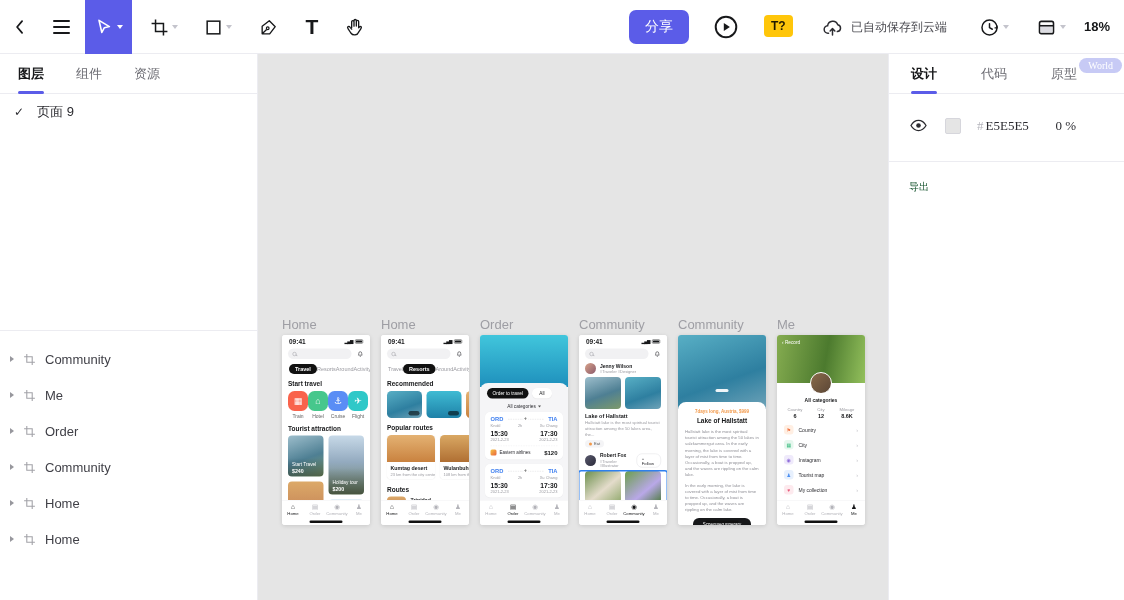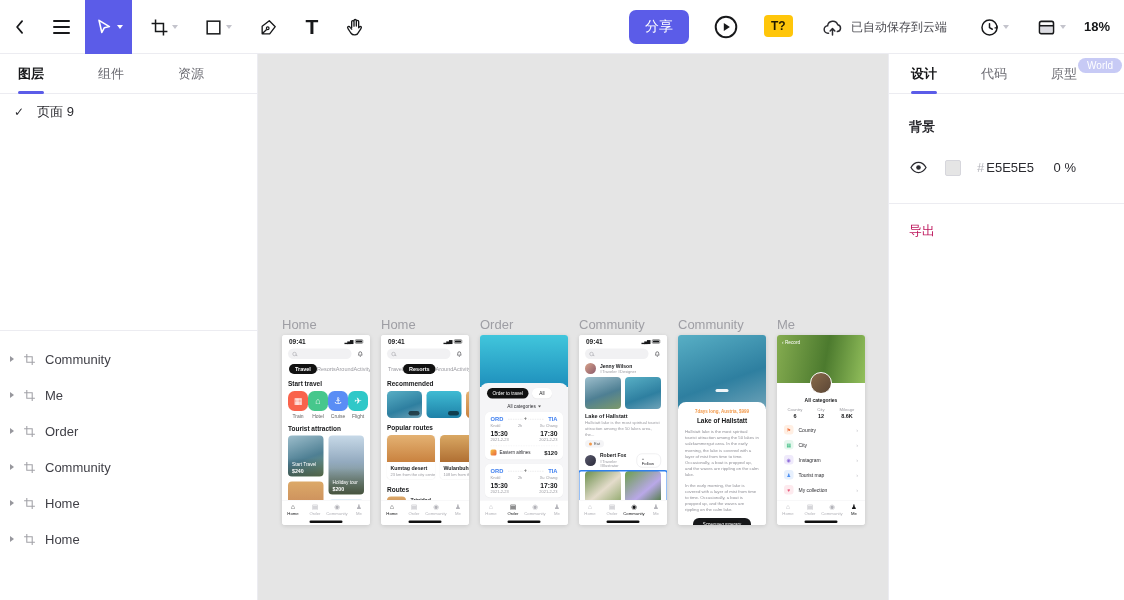--- a/index.html
+++ b/index.html
@@ -33,47 +33,47 @@
   .t-badge{position:absolute;left:764px;top:15px;background:#FFC60A;color:#211a00;font-size:12px;font-weight:700;padding:4px 7px;border-radius:4px;cursor:pointer;}
   .save-group{position:absolute;left:822px;top:0;height:54px;display:flex;align-items:center;gap:8px;}
   .save-text{font-size:12px;color:#4A4A50;}
   .tb-history{left:972px;width:44px;}
   .tb-layout{left:1028px;width:46px;}
   .tb-zoom{position:absolute;left:1084px;top:0;height:54px;line-height:54px;font-size:13px;font-weight:700;color:var(--ink);cursor:pointer;}
   svg.icn{display:block;}
 
   
   .left-panel{position:absolute;top:54px;left:0;width:258px;bottom:0;background:#fff;border-right:1px solid var(--border);z-index:10;}
-  .panel-tabs{height:40px;display:flex;gap:54px;padding-left:18px;border-bottom:1px solid var(--border);font-size:13px;color:#6B6B72;}
+  .panel-tabs{height:40px;display:flex;gap:32px;padding-left:18px;border-bottom:1px solid var(--border);font-size:13px;color:#6B6B72;}
   .panel-tab{position:relative;height:40px;line-height:40px;cursor:pointer;}
   .panel-tab.active{color:var(--ink);font-weight:700;}
   .panel-tab.active::after{content:"";position:absolute;left:50%;transform:translateX(-50%);bottom:0;width:26px;height:3px;border-radius:2px;background:var(--accent);}
   .pages-hdr{height:44px;display:flex;align-items:center;padding:0 22px 0 20px;font-size:13px;color:#2B2B30;}
   .pages-hdr .plus{margin-left:auto;font-size:19px;font-weight:300;color:#4A4A50;cursor:pointer;line-height:1;}
   .chev-down{width:8px;height:8px;border-right:1.6px solid #4A4A50;border-bottom:1.6px solid #4A4A50;transform:rotate(45deg);margin-left:30px;margin-top:-4px;cursor:pointer;}
   .page-item{height:36px;display:flex;align-items:center;padding-left:14px;font-size:13px;color:#2B2B30;cursor:pointer;}
   .page-item .check{font-size:12px;margin-right:13px;}
   .layers{position:absolute;top:276px;left:0;right:0;border-top:1px solid var(--border);padding:10px 0;}
   .layer-row{height:36px;display:flex;align-items:center;padding-left:10px;cursor:pointer;}
   .tri{width:0;height:0;border-top:3.5px solid transparent;border-bottom:3.5px solid transparent;border-left:4.5px solid #97979D;margin-right:9px;}
   .layer-ico{margin-right:9px;}
   .layer-name{font-size:13px;color:#3F3F46;}
 
   
-  .right-panel{position:absolute;top:54px;right:0;width:236px;bottom:0;background:#fff;border-left:1px solid var(--border);z-index:10;}
+  .right-panel{position:absolute;top:54px;right:0;width:236px;bottom:0;background:#fff;border-left:1px solid var(--border);z-index:10;font-family:Liberation Serif, serif;}
   .rp-tabs{height:40px;display:flex;align-items:center;gap:44px;padding-left:22px;border-bottom:1px solid var(--border);font-size:13px;color:#6B6B72;position:relative;}
   .beta-badge{position:absolute;right:2px;top:4px;background:#C7CAF5;color:#fff;font-size:10px;padding:2px 9px;border-radius:9px;}
   .rp-sec-title{padding:24px 20px 0;font-size:13px;font-weight:700;color:#2B2B30;}
   .bg-row{display:flex;align-items:center;padding:22px 20px 0;}
   .swatch{width:16px;height:16px;border:1px solid #D6D6DC;border-radius:2px;background:#E5E5E5;margin-left:17px;cursor:pointer;}
   .hex-hash{color:#B5B5BC;font-size:13px;margin-left:16px;}
   .hex-val{color:#2B2B30;font-size:13px;margin-left:2px;cursor:text;}
   .opacity-val{margin-left:auto;margin-right:28px;font-size:13px;color:#2B2B30;cursor:text;}
   .rp-divider{border-top:1px solid var(--border);margin-top:26px;}
-  .export-title{padding:18px 20px;font-size:13px;color:#be185d;cursor:pointer;}
+  .export-title{padding:18px 20px;font-size:10px;color:#14532d;cursor:pointer;}
 
   
   .canvas{position:absolute;top:54px;left:258px;right:236px;bottom:0;background:#E5E5E5;overflow:hidden;}
   .frame{position:absolute;width:88px;}
   .frame-label{font-size:13px;color:#9E9EA4;height:18px;line-height:16px;white-space:nowrap;cursor:pointer;}
   .phone{width:88px;height:190px;background:#fff;border-radius:3px;box-shadow:0 1px 4px rgba(0,0,0,.13);overflow:hidden;position:relative;cursor:pointer;}
   .pi{position:absolute;top:0;left:0;width:176px;height:380px;transform:scale(.5);transform-origin:0 0;background:#fff;}
 
   
   .p-status{height:22px;display:flex;justify-content:space-between;align-items:center;padding:4px 14px 0;}
@@ -335,21 +335,20 @@
   </div>
 </div>
 
 <div class="right-panel">
   <div class="rp-tabs">
     <span class="panel-tab active">设计</span>
     <span class="panel-tab">代码</span>
     <span class="panel-tab">原型</span>
     <span class="beta-badge">World</span>
   </div>
-  <div class="rp-sec-title">背景</div>
   <div class="bg-row">
     <svg class="icn" width="19" height="19" viewBox="0 0 24 24">
         <path d="M2.5 12 C5 7.6 8.3 5.5 12 5.5 s7 2.1 9.5 6.5 C19 16.4 15.7 18.5 12 18.5 s-7-2.1-9.5-6.5 Z" fill="none" stroke="#2B2B30" stroke-width="1.6"></path>
         <circle cx="12" cy="12" r="2.9" fill="#2B2B30"></circle>
       </svg>
     <span class="swatch"></span>
     <span class="hex-hash">#</span>
     <span class="hex-val">E5E5E5</span>
     <span class="opacity-val">0 %</span>
   </div>

